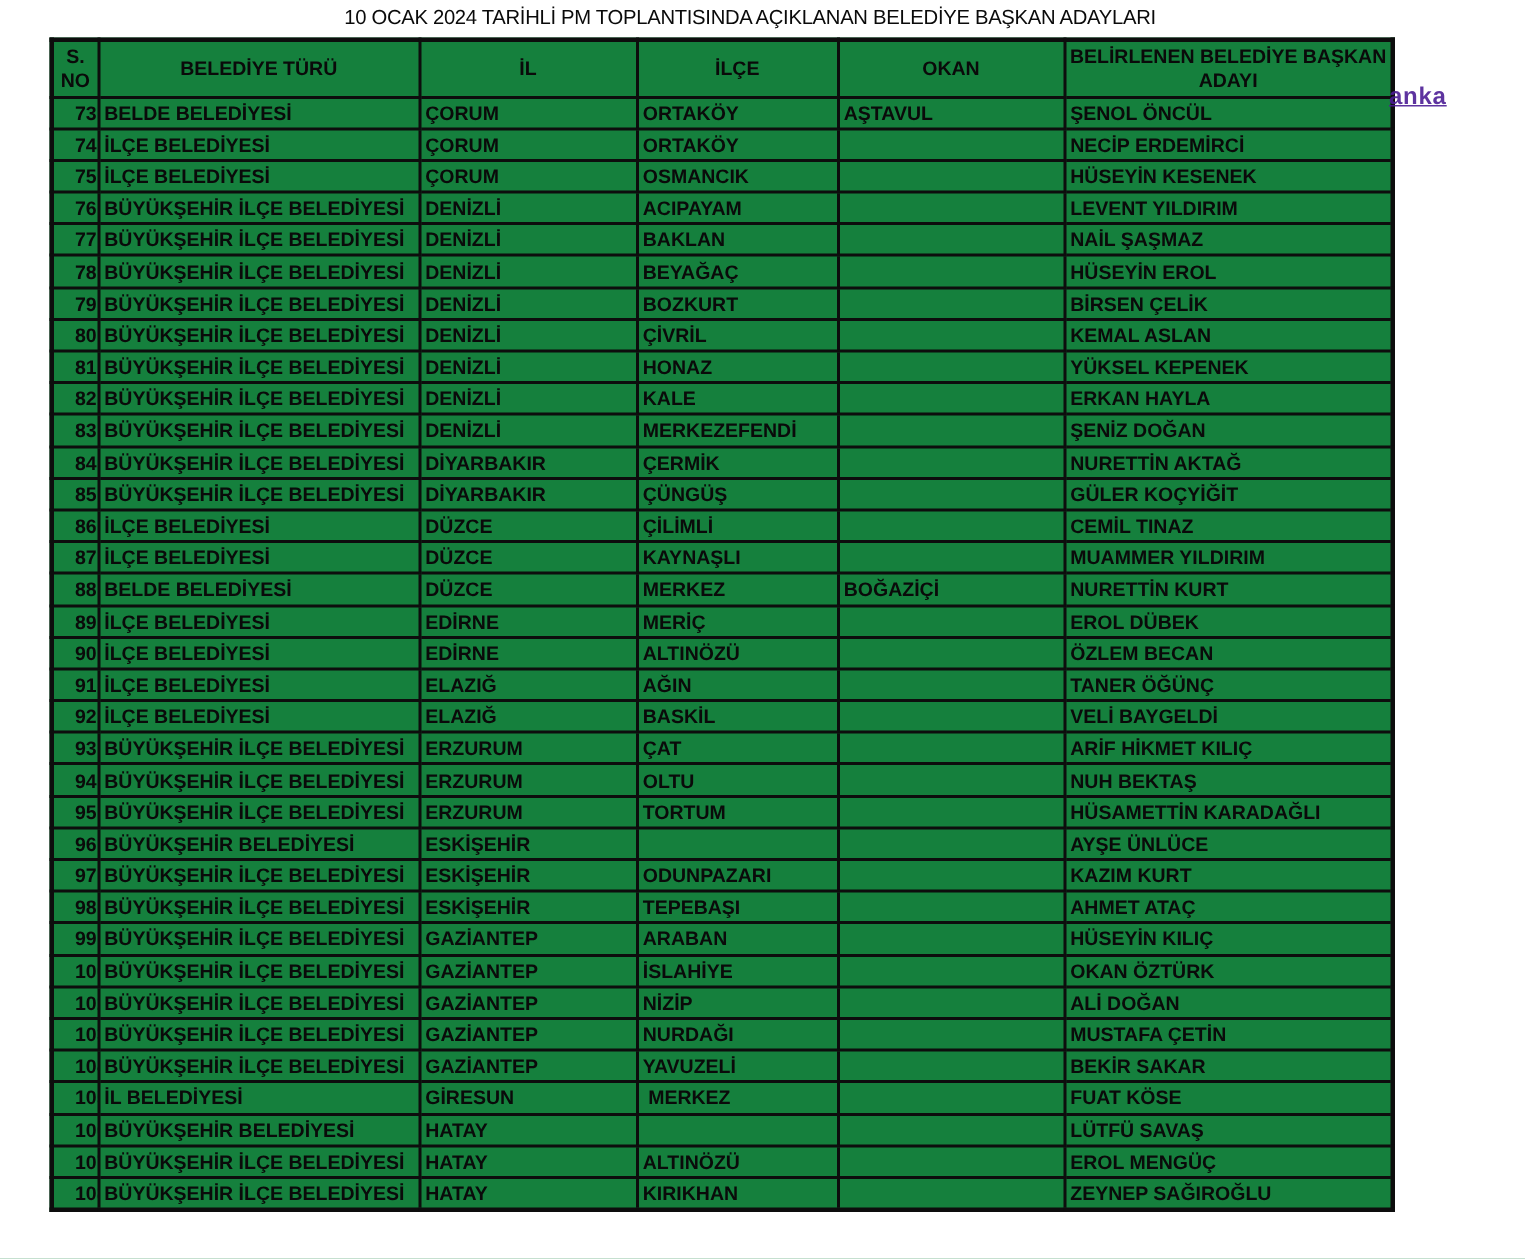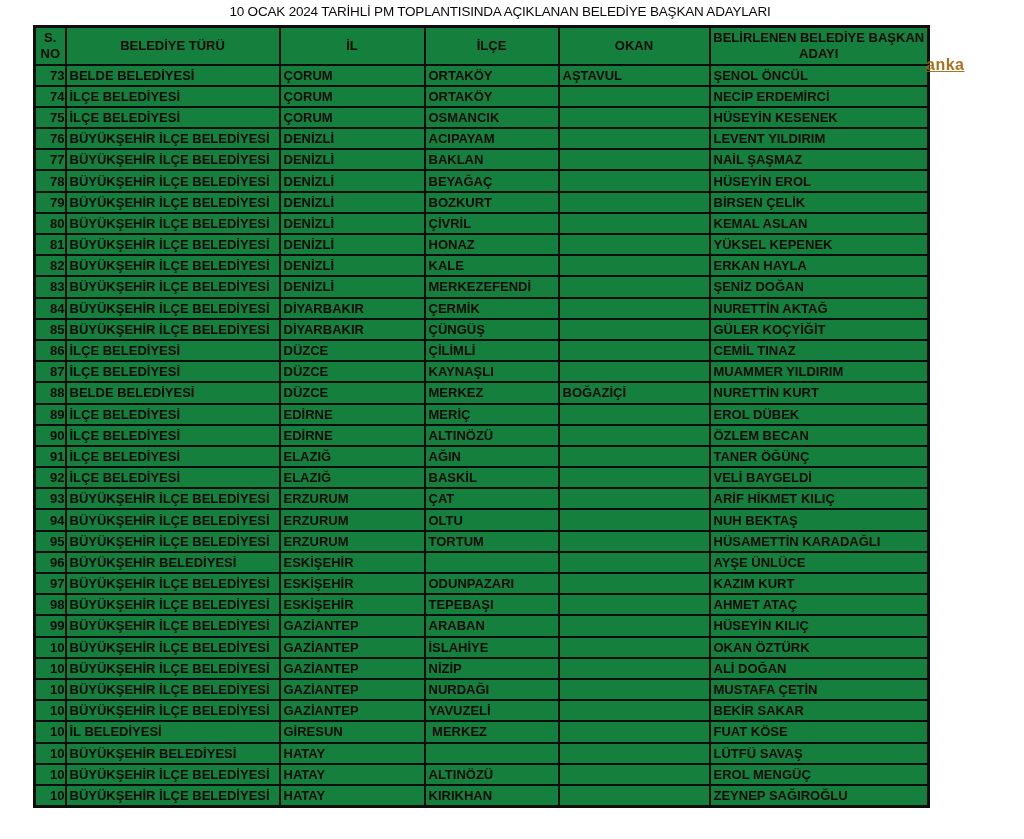--- a/index.html
+++ b/index.html
@@ -64,21 +64,21 @@
     padding-right: 3px;
     font-size: 13px;
     padding-left: 14px;
   }
   .watermark {
     position: absolute;
     top: 56px;
     left: 926px;
     font-size: 16px;
     font-weight: bold;
-    color: #a16207;
+    color: #4c1d95;
     letter-spacing: 0.5px;
     opacity: 0.9;
     text-decoration: underline;
   }
 </style>
 </head>
 <body>
 
 <div class="doc-title">10 OCAK 2024 TARİHLİ PM TOPLANTISINDA AÇIKLANAN BELEDİYE BAŞKAN ADAYLARI</div>
 

